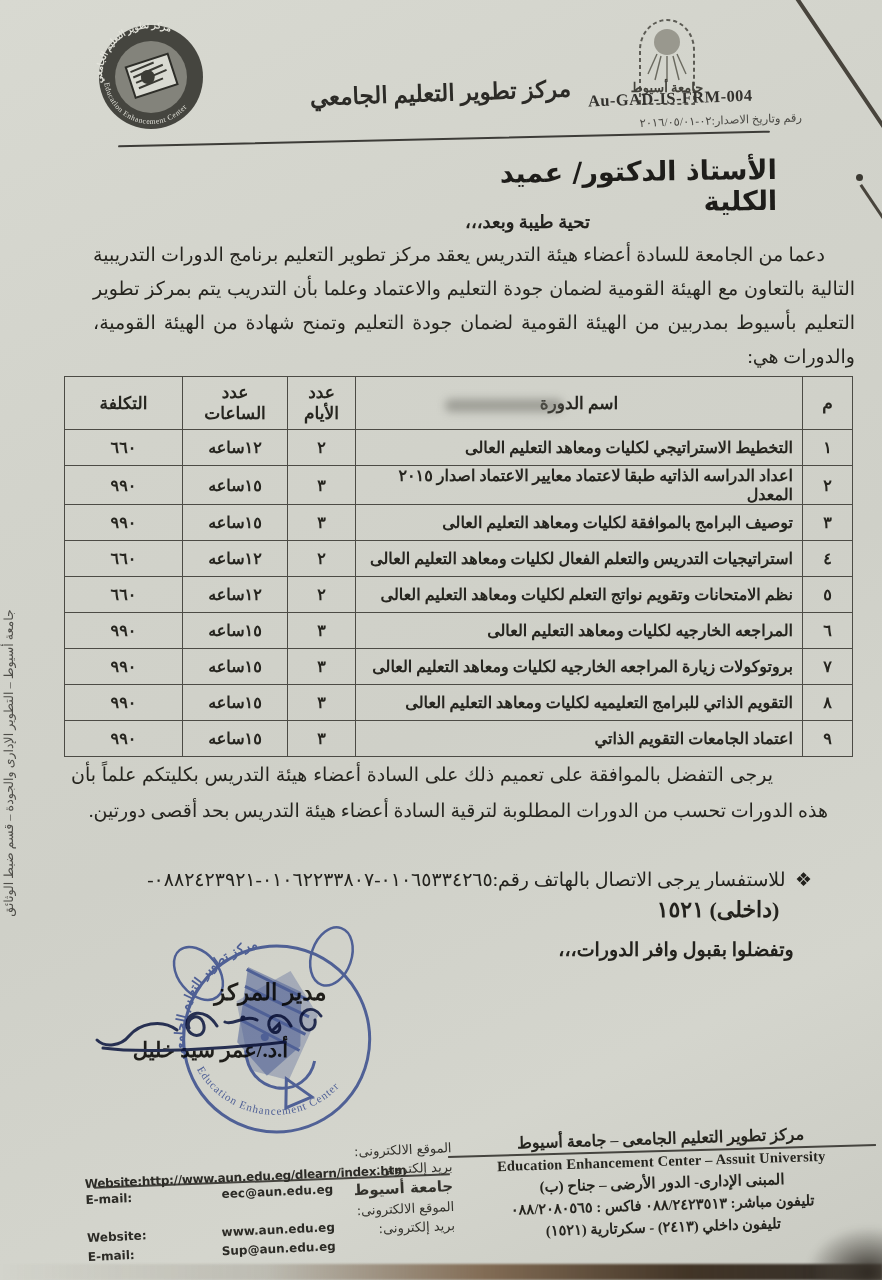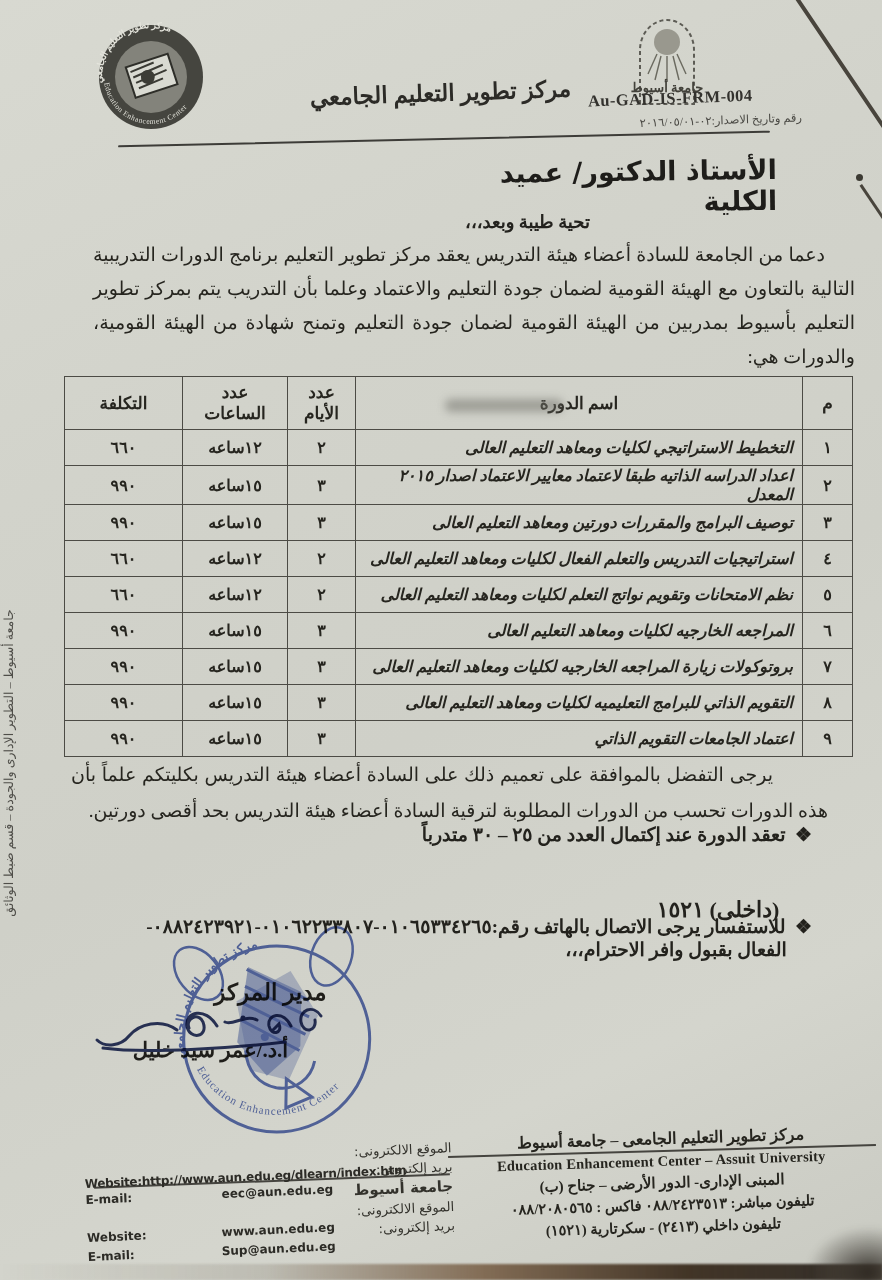--- a/index.html
+++ b/index.html
@@ -20,27 +20,27 @@
 
   .recipient{left:455px;top:156px;width:322px;font-size:27px;font-weight:900;text-align:right;transform:rotate(-0.8deg);color:#1e1d1a;font-family:"DejaVu Sans","Liberation Sans",sans-serif;}
   .salutation{left:445px;top:211px;width:165px;font-size:18px;font-weight:bold;text-align:center;color:#23221e;}
   .intro{left:50px;top:238px;width:762px;font-size:19px;line-height:34px;text-align:justify;text-indent:30px;color:#26251f;margin-left:43px;}
 
   
   table.courses{position:absolute;left:64px;top:376px;width:788px;border-collapse:collapse;table-layout:fixed;direction:rtl;}
   table.courses th,table.courses td{border:1.7px solid #4c4b45;padding:0 6px;color:#26251f;overflow:hidden;}
   table.courses th{height:52px;font-size:17px;font-weight:bold;text-align:center;}
   table.courses td{height:35px;font-size:16px;font-weight:bold;text-align:center;margin-left:16px;}
-  table.courses td.col-name{text-align:right;padding-right:9px;font-style:italic;}
+  table.courses td.col-name{text-align:right;padding-right:9px;}
   .smudge{left:445px;top:399px;width:118px;height:13px;background:rgba(116,116,110,.55);filter:blur(4px);border-radius:6px;}
 
   
   .approval{left:71px;top:757px;width:757px;font-size:19px;line-height:36px;text-align:justify;text-indent:55px;color:#26251f;}
   .bullet1{left:370px;top:823px;width:442px;font-size:19px;font-weight:bold;text-align:right;color:#23221d;}
-  .bullet2{left:26px;top:908px;width:786px;font-size:19px;font-weight:bold;text-align:right;line-height:37px;color:#23221d;}
+  .bullet2{left:26px;top:861px;width:786px;font-size:19px;font-weight:normal;text-align:right;line-height:37px;color:#23221d;}
   .internal-ext{left:628px;top:897px;width:180px;font-size:22px;font-weight:bold;text-align:center;color:#23221d;}
   .closing{left:545px;top:938px;width:262px;font-size:19px;font-weight:bold;text-align:center;color:#23221d;}
 
   
   .sig-title{left:193px;top:979px;width:155px;font-size:23px;font-weight:bold;text-align:center;color:#1f1e1a;}
   .sig-name{left:78px;top:1038px;width:265px;font-size:21px;font-weight:bold;text-align:center;color:#1f1e1a;}
   .stamp-wrap{left:148px;top:922px;width:258px;height:238px;transform:rotate(-9deg);opacity:.82;mix-blend-mode:multiply;}
   .sig-svg{left:85px;top:996px;width:252px;height:72px;}
 
   
@@ -149,21 +149,21 @@
         </tr>
         <tr>
           <td class="col-no">٢</td>
           <td class="col-name">اعداد الدراسه الذاتيه طبقا لاعتماد معايير الاعتماد اصدار ٢٠١٥ المعدل</td>
           <td class="col-days">٣</td>
           <td class="col-hours">١٥ساعه</td>
           <td class="col-cost">٩٩٠</td>
         </tr>
         <tr>
           <td class="col-no">٣</td>
-          <td class="col-name">توصيف البرامج والمقررات دورتين ومعاهد التعليم العالى</td>
+          <td class="col-name">توصيف البرامج بالموافقة لكليات ومعاهد التعليم العالى</td>
           <td class="col-days">٣</td>
           <td class="col-hours">١٥ساعه</td>
           <td class="col-cost">٩٩٠</td>
         </tr>
         <tr>
           <td class="col-no">٤</td>
           <td class="col-name">استراتيجيات التدريس والتعلم الفعال لكليات ومعاهد التعليم العالى</td>
           <td class="col-days">٢</td>
           <td class="col-hours">١٢ساعه</td>
           <td class="col-cost">٦٦٠</td>
@@ -201,31 +201,27 @@
           <td class="col-name">اعتماد الجامعات التقويم الذاتي</td>
           <td class="col-days">٣</td>
           <td class="col-hours">١٥ساعه</td>
           <td class="col-cost">٩٩٠</td>
         </tr>
       </tbody>
   </table>
   <div class="abs smudge"></div>
 
   <div class="abs approval rtl">يرجى التفضل بالموافقة على تعميم ذلك على السادة أعضاء هيئة التدريس بكليتكم علماً بأن هذه الدورات تحسب من الدورات المطلوبة لترقية السادة أعضاء هيئة التدريس بحد أقصى دورتين.</div>
-  <div class="abs bullet1 rtl">
-    <span>❖</span>&nbsp;
-    <span>تعقد الدورة عند إكتمال العدد من ٢٥ – ٣٠ متدرباً</span>
-  </div>
   <div class="abs bullet2 rtl">
     <span>❖</span>&nbsp;
     <span>للاستفسار يرجى الاتصال بالهاتف رقم:٠١٠٦٥٣٣٤٢٦٥-٠١٠٦٢٢٣٣٨٠٧-٠٨٨٢٤٢٣٩٢١-</span>
   </div>
   <div class="abs internal-ext rtl">(داخلى) ١٥٢١</div>
 
-  <div class="abs closing rtl">الفعال بقبول وافر الاحترام،،،</div>
+  <div class="abs closing rtl">وتفضلوا بقبول وافر الدورات،،،</div>
   <div class="abs sig-title rtl">مدير المركز</div>
   <div class="abs sig-name rtl">أ.د./عمر سيد خليل</div>
 
   <svg class="abs sig-svg" viewBox="0 0 252 72">
     <g fill="none" stroke="#273052" stroke-width="3" stroke-linecap="round">
       <path d="M236 20 C 228 8, 214 14, 216 26 C 218 38, 232 36, 230 24"></path>
       <path d="M206 30 C 198 14, 182 18, 184 30 C 186 40, 198 38, 194 28 L 188 34"></path>
       <path d="M172 24 C 160 18, 148 30, 140 26"></path>
       <circle cx="158" cy="22" r="2.5" fill="#273052" stroke="none"></circle>
       <path d="M132 30 C 120 10, 100 16, 102 30 C 104 44, 124 42, 118 26 C 114 16, 100 22, 104 32"></path>

